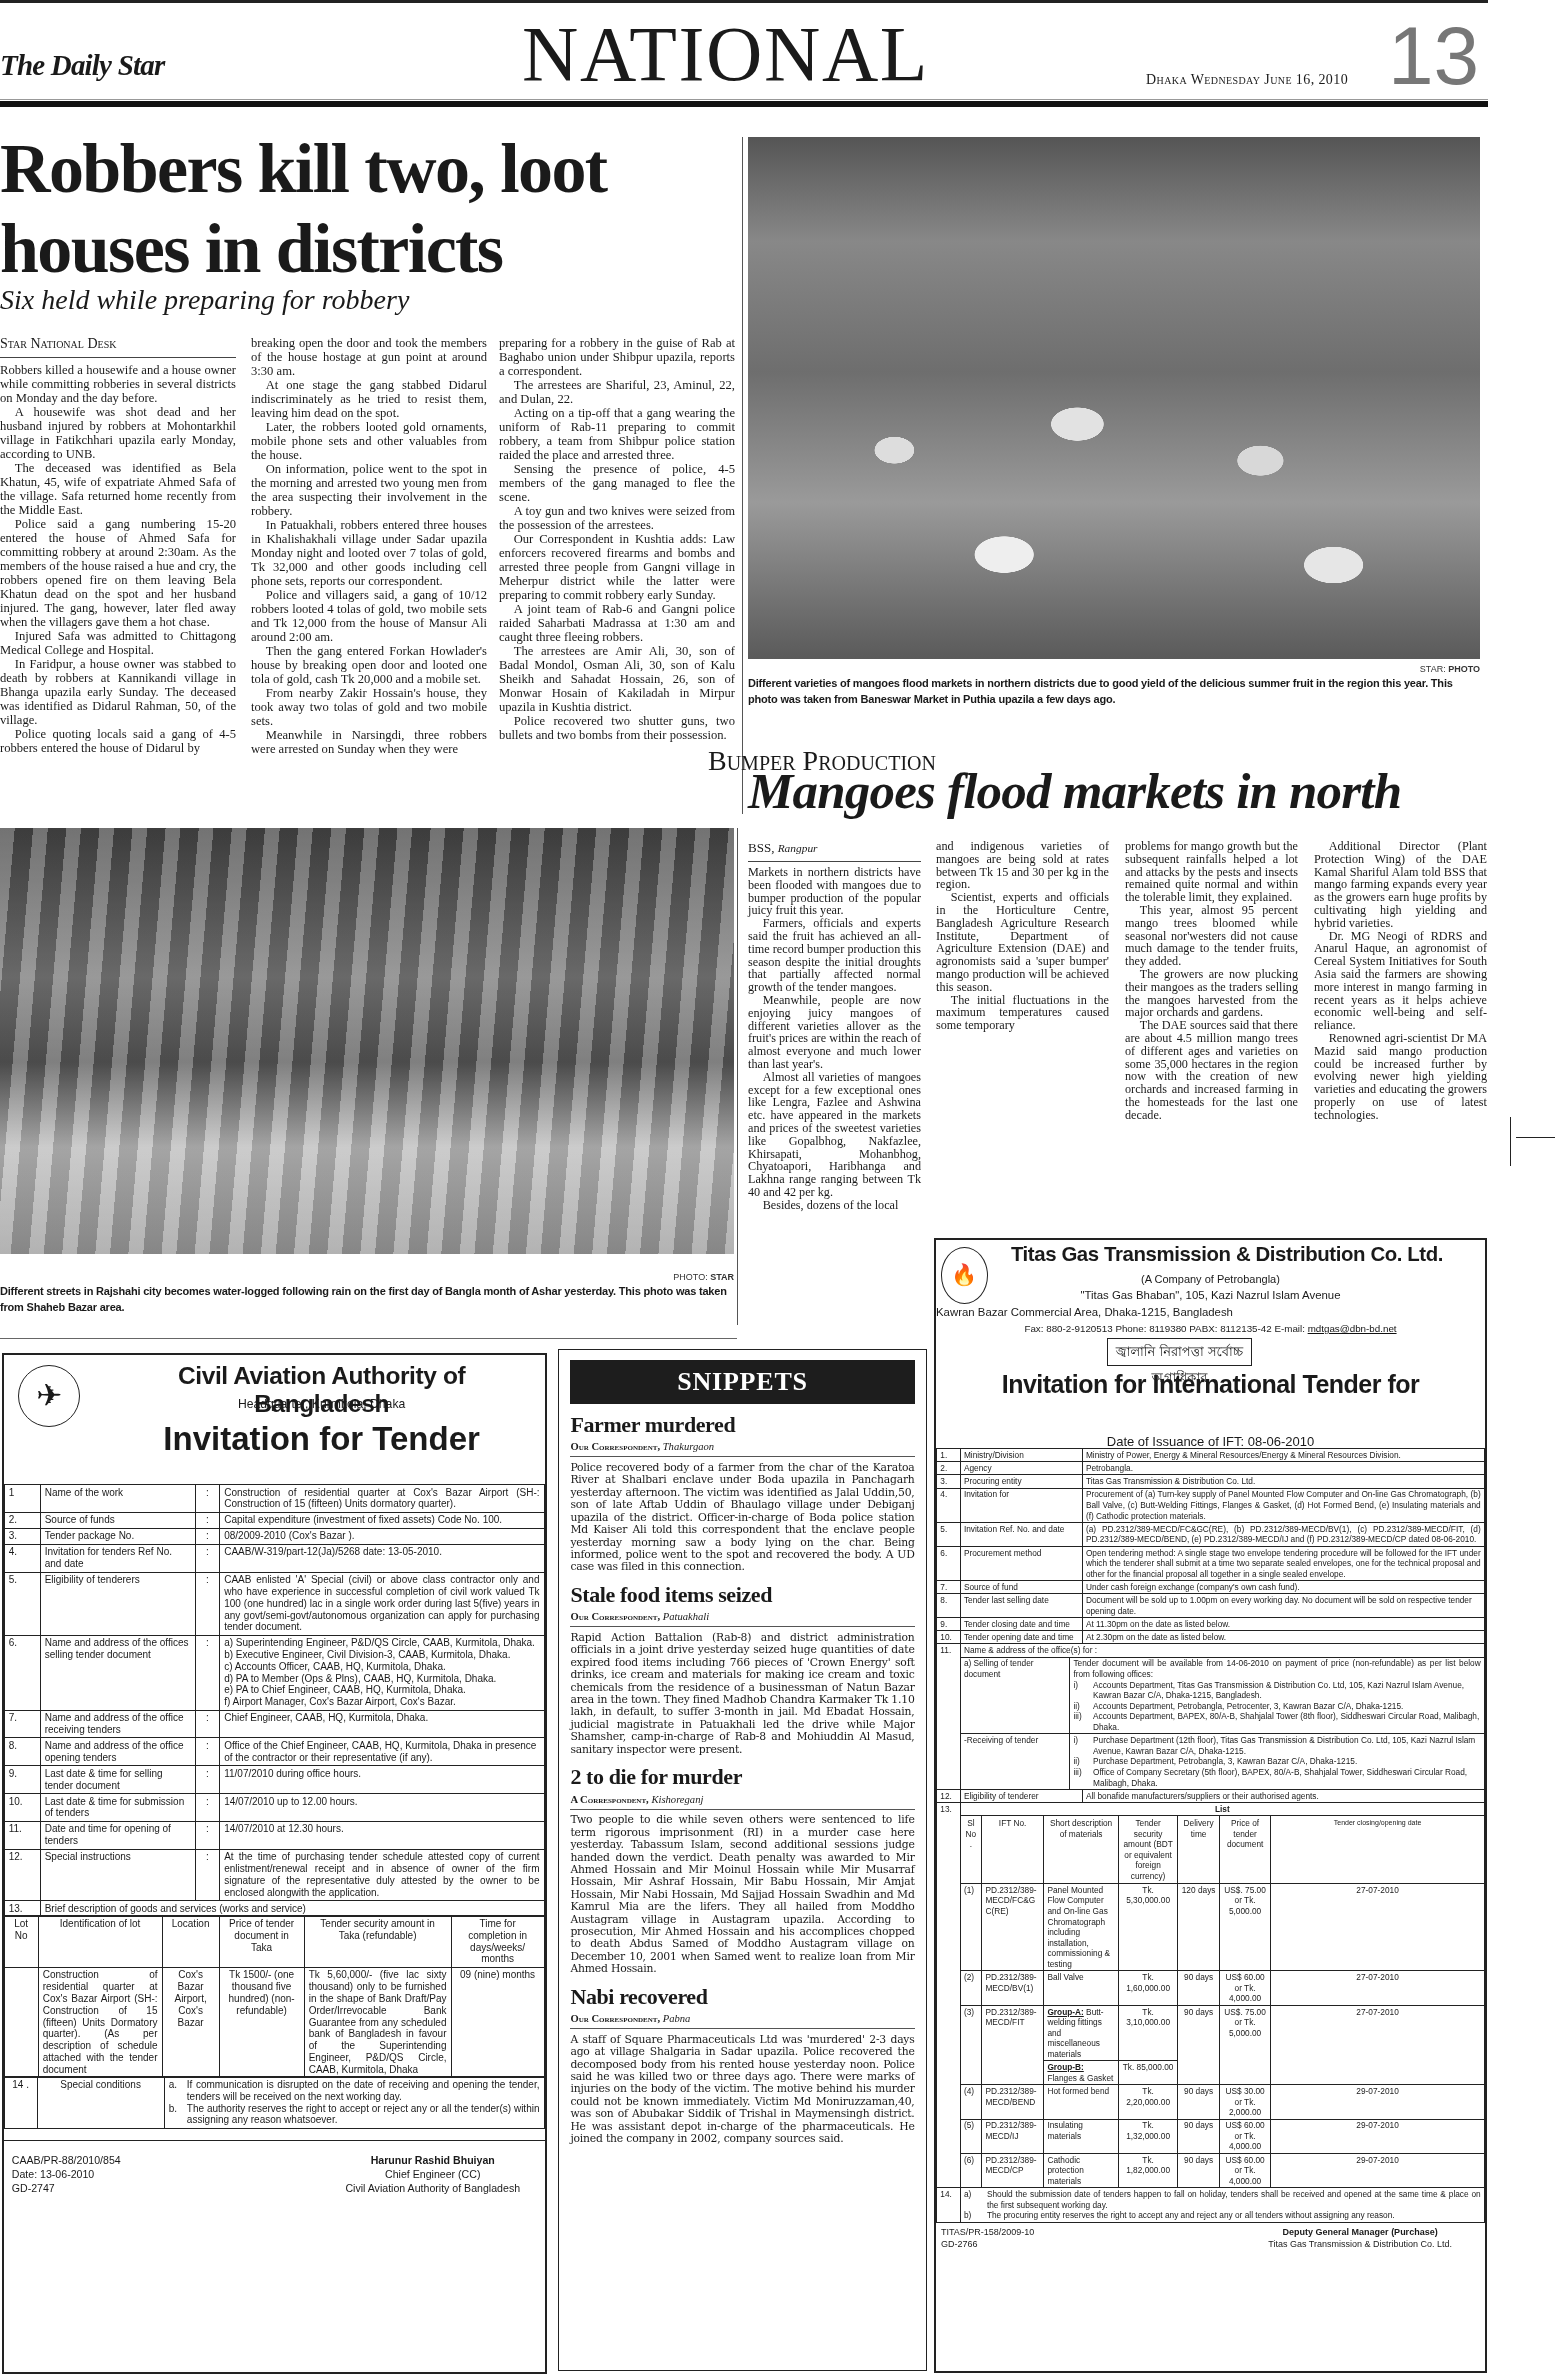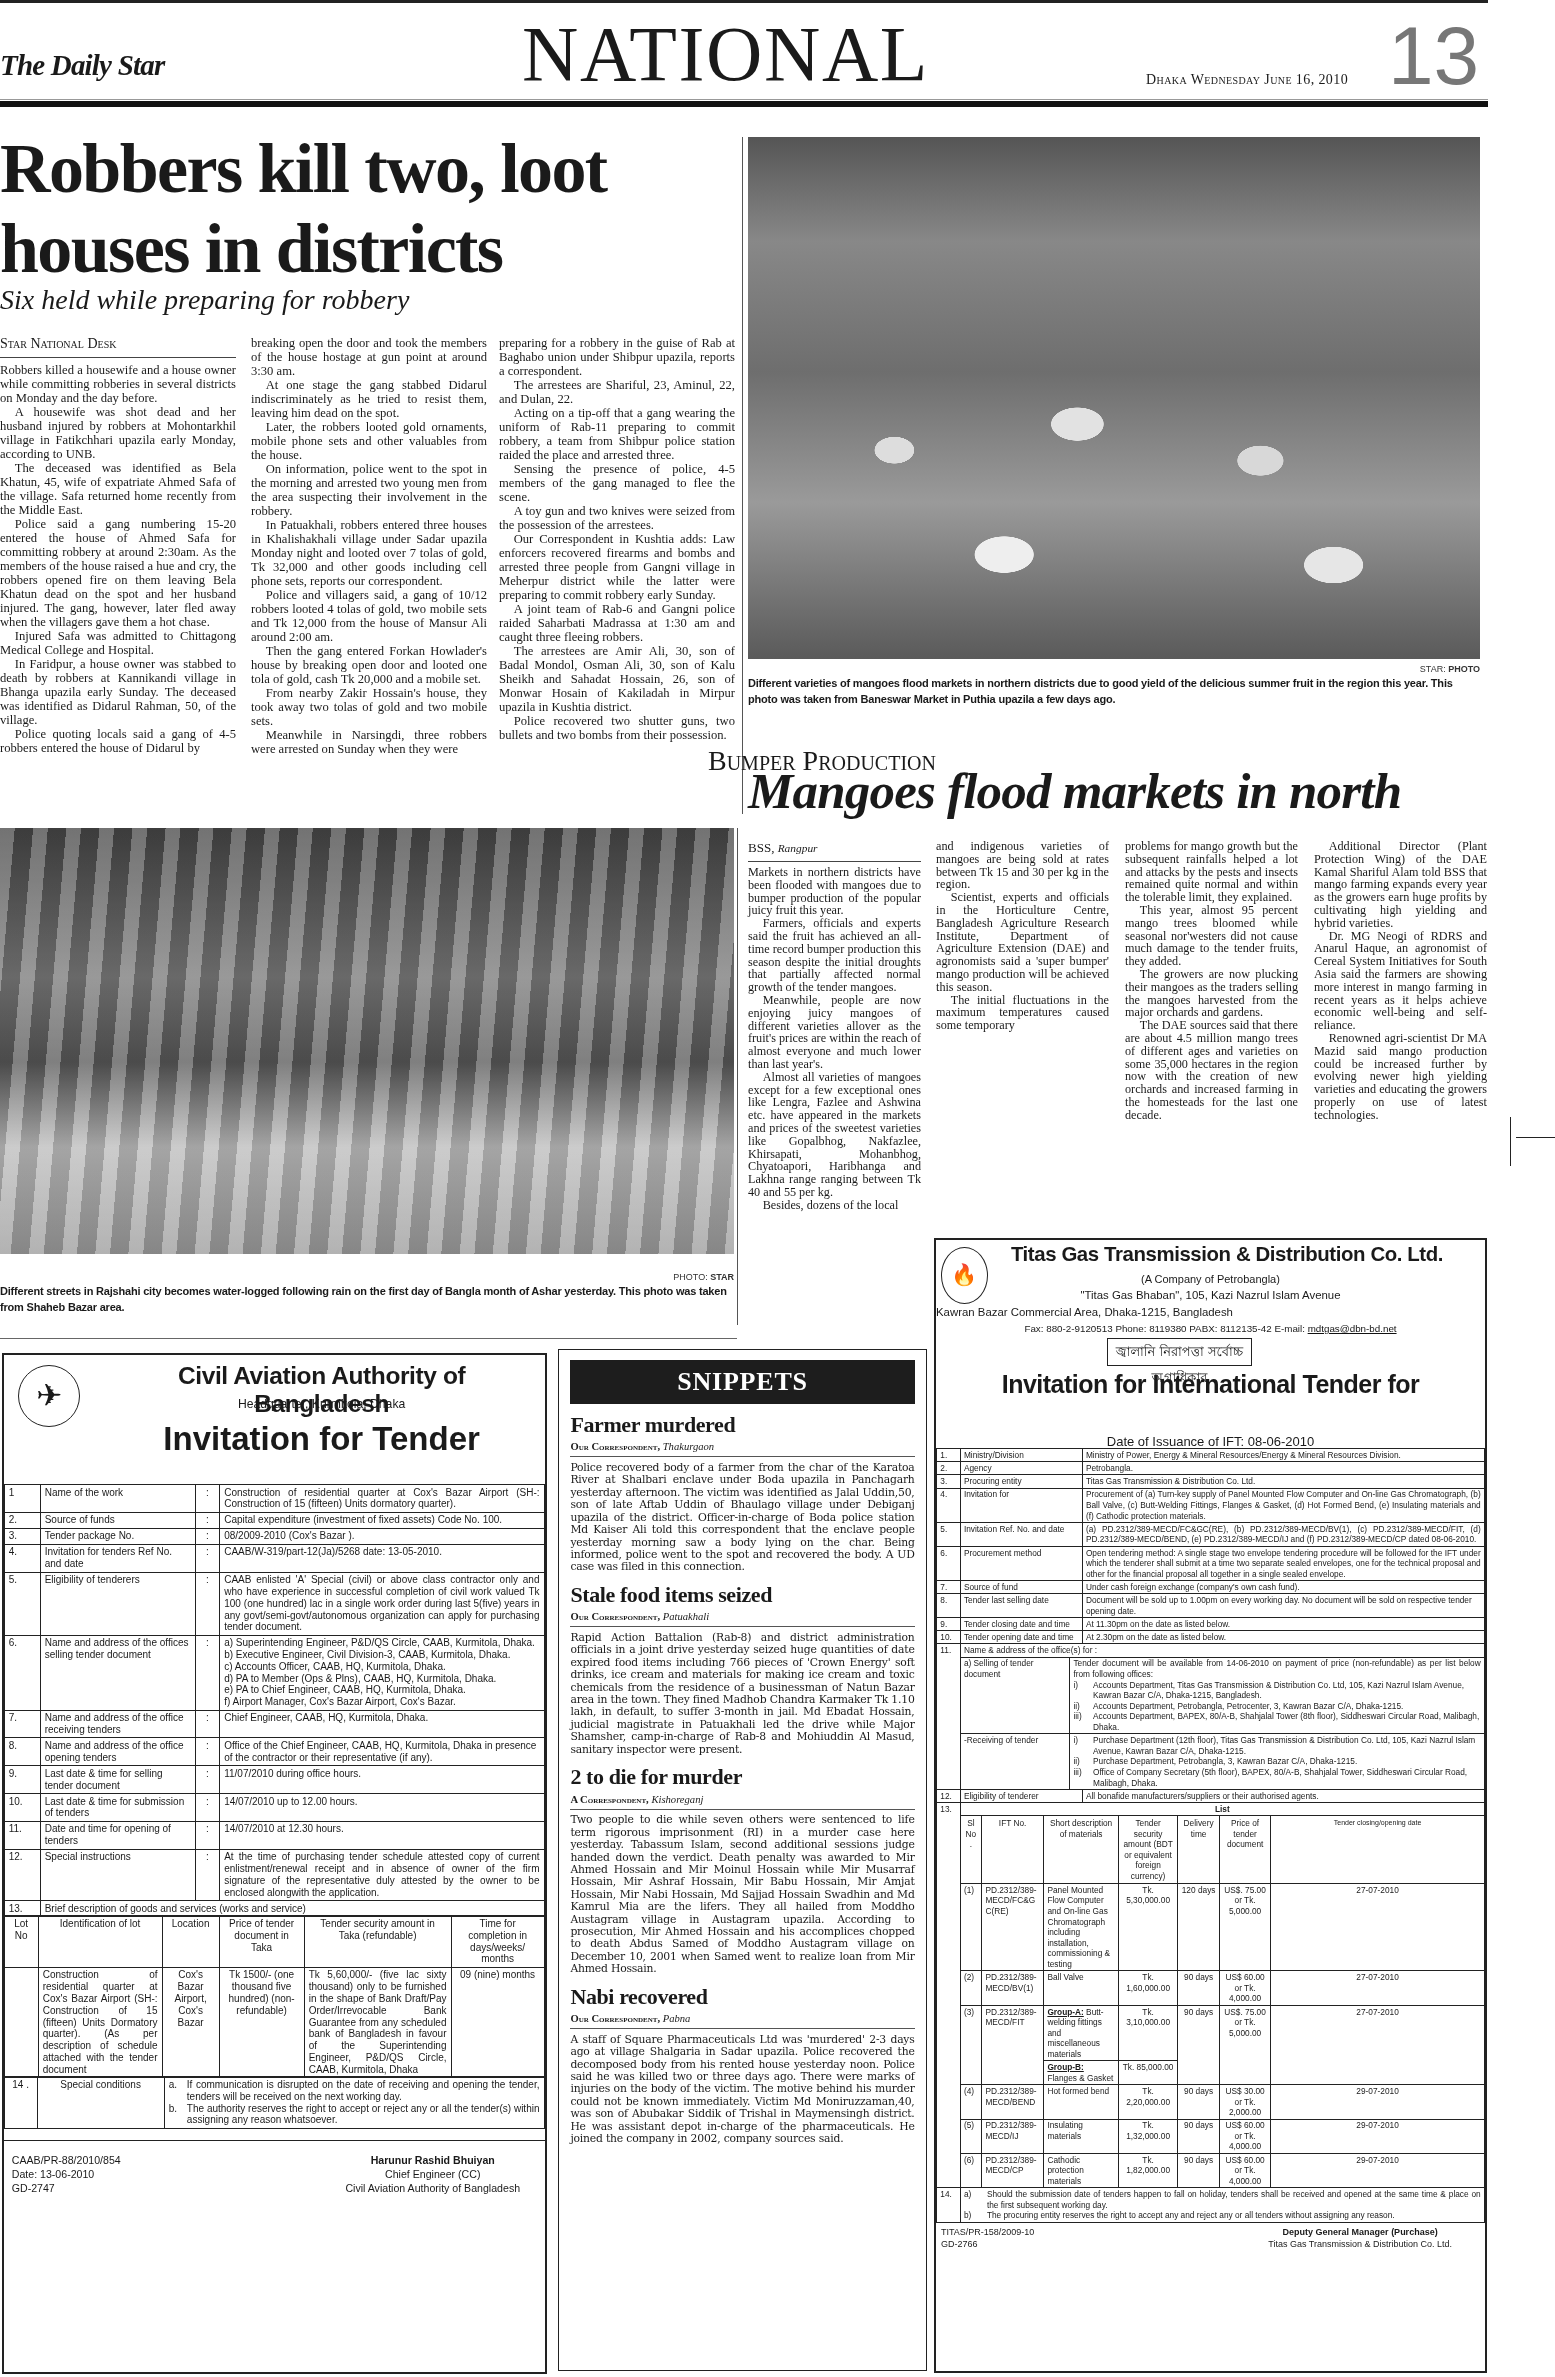--- a/index.html
+++ b/index.html
@@ -142,21 +142,21 @@
     <span>BSS,</span>
     <i style="font-variant:normal;font-size:11.4px;">Rangpur</i>
   </div>
   <div class="byline-rule" style="margin-top:4.9px;"></div>
 </div>
 
 <div class="abs col" style="left:748px;top:866px;width:173px;font-size:12.2px;line-height:12.8px;">
   <p class="noind">Markets in northern districts have been flooded with mangoes due to bumper production of the popular juicy fruit this year.</p>
   <p>Farmers, officials and experts said the fruit has achieved an all-time record bumper production this season despite the initial droughts that partially affected normal growth of the tender mangoes.</p>
   <p>Meanwhile, people are now enjoying juicy mangoes of different varieties allover as the fruit's prices are within the reach of almost everyone and much lower than last year's.</p>
-  <p>Almost all varieties of mangoes except for a few exceptional ones like Lengra, Fazlee and Ashwina etc. have appeared in the markets and prices of the sweetest varieties like Gopalbhog, Nakfazlee, Khirsapati, Mohanbhog, Chyatoapori, Haribhanga and Lakhna range ranging between Tk 40 and 55 per kg.</p>
+  <p>Almost all varieties of mangoes except for a few exceptional ones like Lengra, Fazlee and Ashwina etc. have appeared in the markets and prices of the sweetest varieties like Gopalbhog, Nakfazlee, Khirsapati, Mohanbhog, Chyatoapori, Haribhanga and Lakhna range ranging between Tk 40 and 42 per kg.</p>
   <p>Besides, dozens of the local</p>
 </div>
 <div class="abs col" style="left:936px;top:840px;width:173px;font-size:12.2px;line-height:12.8px;">
   <p class="noind">and indigenous varieties of mangoes are being sold at rates between Tk 15 and 30 per kg in the region.</p>
   <p>Scientist, experts and officials in the Horticulture Centre, Bangladesh Agriculture Research Institute, Department of Agriculture Extension (DAE) and agronomists said a 'super bumper' mango production will be achieved this season.</p>
   <p>The initial fluctuations in the maximum temperatures caused some temporary</p>
 </div>
 <div class="abs col" style="left:1125px;top:840px;width:173px;font-size:12.2px;line-height:12.8px;">
   <p class="noind">problems for mango growth but the subsequent rainfalls helped a lot and attacks by the pests and insects remained quite normal and within the tolerable limit, they explained.</p>
   <p>This year, almost 95 percent mango trees bloomed while seasonal nor'westers did not cause much damage to the tender fruits, they added.</p>

